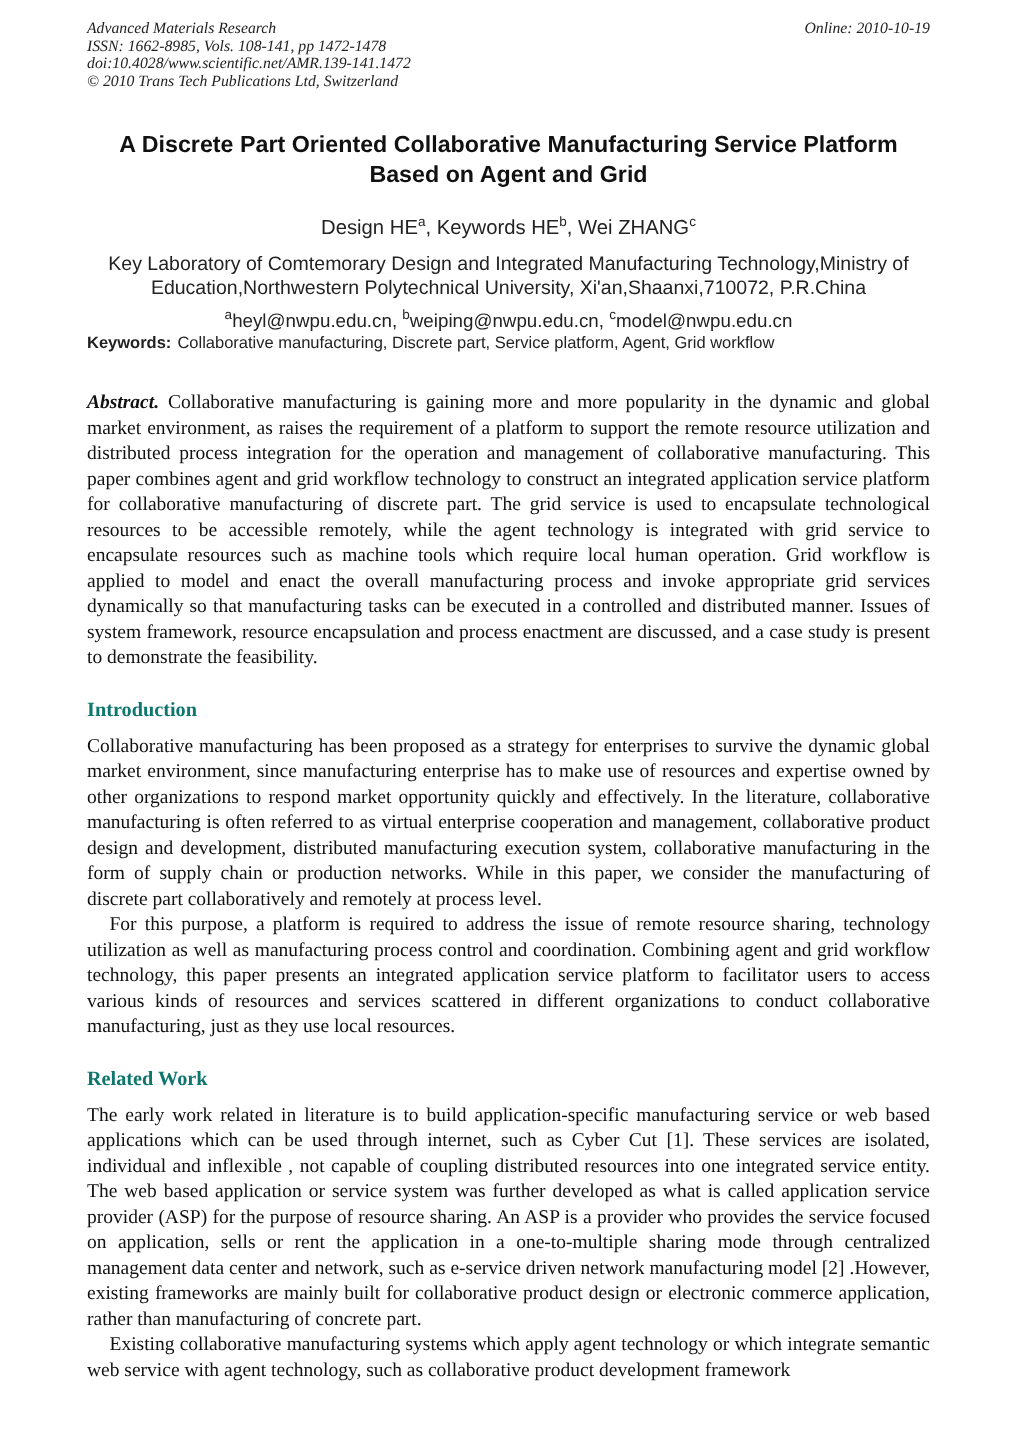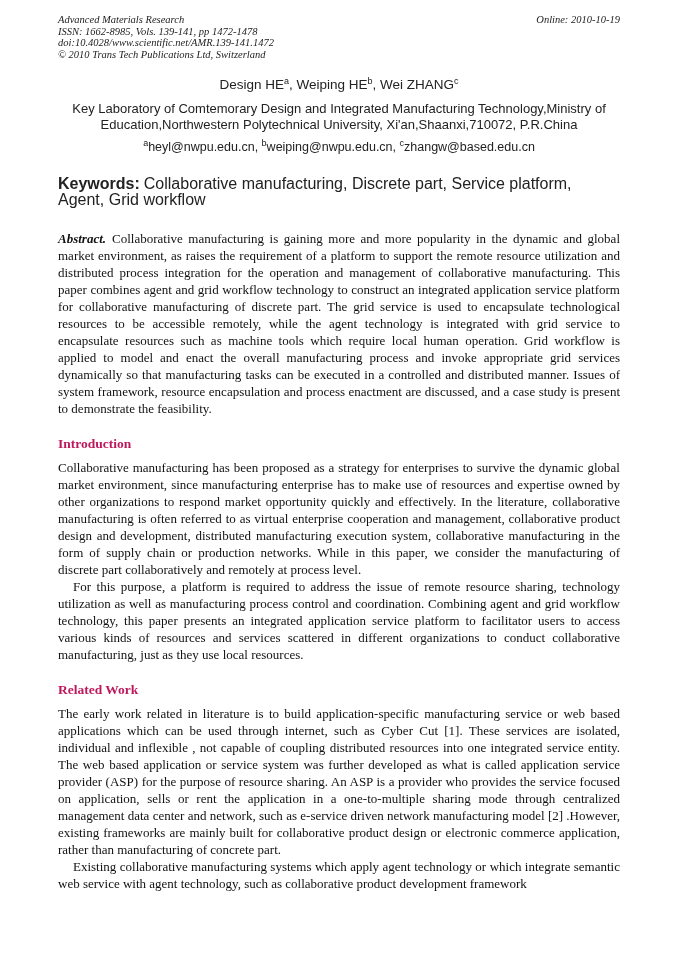--- a/index.html
+++ b/index.html
@@ -62,72 +62,75 @@
   }
   .emails {
     margin-top: 8px;
     text-align: center;
     font-family: "Liberation Sans", sans-serif;
     font-size: 12.5px;
     color: #222;
   }
   
   .keywords {
-    margin-top: 22px;
     font-family: "Liberation Sans", sans-serif;
-    font-size: 16px;
+    font-size: 11px;
     line-height: 16px;
     color: #222;
   }
   .keywords .kw-label { font-weight: bold; margin-right: 4px; }
   
   .bodytext {
     font-family: "Liberation Serif", serif;
     font-size: 13px;
     line-height: 17px;
     color: #111;
   }
   .abstract { margin-top: 22px; text-align: justify; }
   .abstract .ab-label { font-weight: bold; margin-right: 6px; font-style: italic; }
   .section { margin-top: 18px; }
   .section h2 {
     font-family: "Liberation Serif", serif;
     font-size: 13.5px;
     font-weight: bold;
     margin-top: 18px;
     margin-bottom: 7px;
-    color: #be185d;
+    color: #0f766e;
   }
   .section p {
     text-align: justify;
     margin: 0;
   }
   .section p + p { text-indent: 15px; }
 </style>
 </head>
 <body>
 
 <div class="page">
 
   <div class="jheader">
     <div class="row1">
       <span>Advanced Materials Research</span>
       <span>Online: 2010-10-19</span>
     </div>
-    <div>ISSN: 1662-8985, Vols. 139-141, pp 1472-1478</div>
+    <div>ISSN: 1662-8985, Vols. 108-141, pp 1472-1478</div>
     <div>doi:10.4028/www.scientific.net/AMR.139-141.1472</div>
     <div>© 2010 Trans Tech Publications Ltd, Switzerland</div>
   </div>
 
+  <div class="title">
+    <div>A Discrete Part Oriented Collaborative Manufacturing Service Platform</div>
+    <div>Based on Agent and Grid</div>
+  </div>
 
-  <div class="authors"><span>Design HE</span><sup>a</sup><span>, Weiping HE</span><sup>b</sup><span>, Wei ZHANG</span><sup>c</sup></div>
+  <div class="authors"><span>Design HE</span><sup>a</sup><span>, Keywords HE</span><sup>b</sup><span>, Wei ZHANG</span><sup>c</sup></div>
 
   <div class="affiliation">Key Laboratory of Comtemorary Design and Integrated Manufacturing Technology,Ministry of Education,Northwestern Polytechnical University, Xi'an,Shaanxi,710072, P.R.China</div>
 
-  <div class="emails"><sup>a</sup><span>heyl@nwpu.edu.cn, </span><sup>b</sup><span>weiping@nwpu.edu.cn, </span><sup>c</sup><span>zhangw@based.edu.cn</span></div>
+  <div class="emails"><sup>a</sup><span>heyl@nwpu.edu.cn, </span><sup>b</sup><span>weiping@nwpu.edu.cn, </span><sup>c</sup><span>model@nwpu.edu.cn</span></div>
 
   <div class="keywords">
     <span class="kw-label">Keywords:</span><span>Collaborative manufacturing, Discrete part, Service platform, Agent, Grid workflow</span>
   </div>
 
   <div class="abstract bodytext">
     <span class="ab-label">Abstract.</span><span>Collaborative manufacturing is gaining more and more popularity in the dynamic and global market environment, as raises the requirement of a platform to support the remote resource utilization and distributed process integration for the operation and management of collaborative manufacturing. This paper combines agent and grid workflow technology to construct an integrated application service platform for collaborative manufacturing of discrete part. The grid service is used to encapsulate technological resources to be accessible remotely, while the agent technology is integrated with grid service to encapsulate resources such as machine tools which require local human operation. Grid workflow is applied to model and enact the overall manufacturing process and invoke appropriate grid services dynamically so that manufacturing tasks can be executed in a controlled and distributed manner. Issues of system framework, resource encapsulation and process enactment are discussed, and a case study is present to demonstrate the feasibility.</span>
   </div>
 
   <div class="section bodytext">

